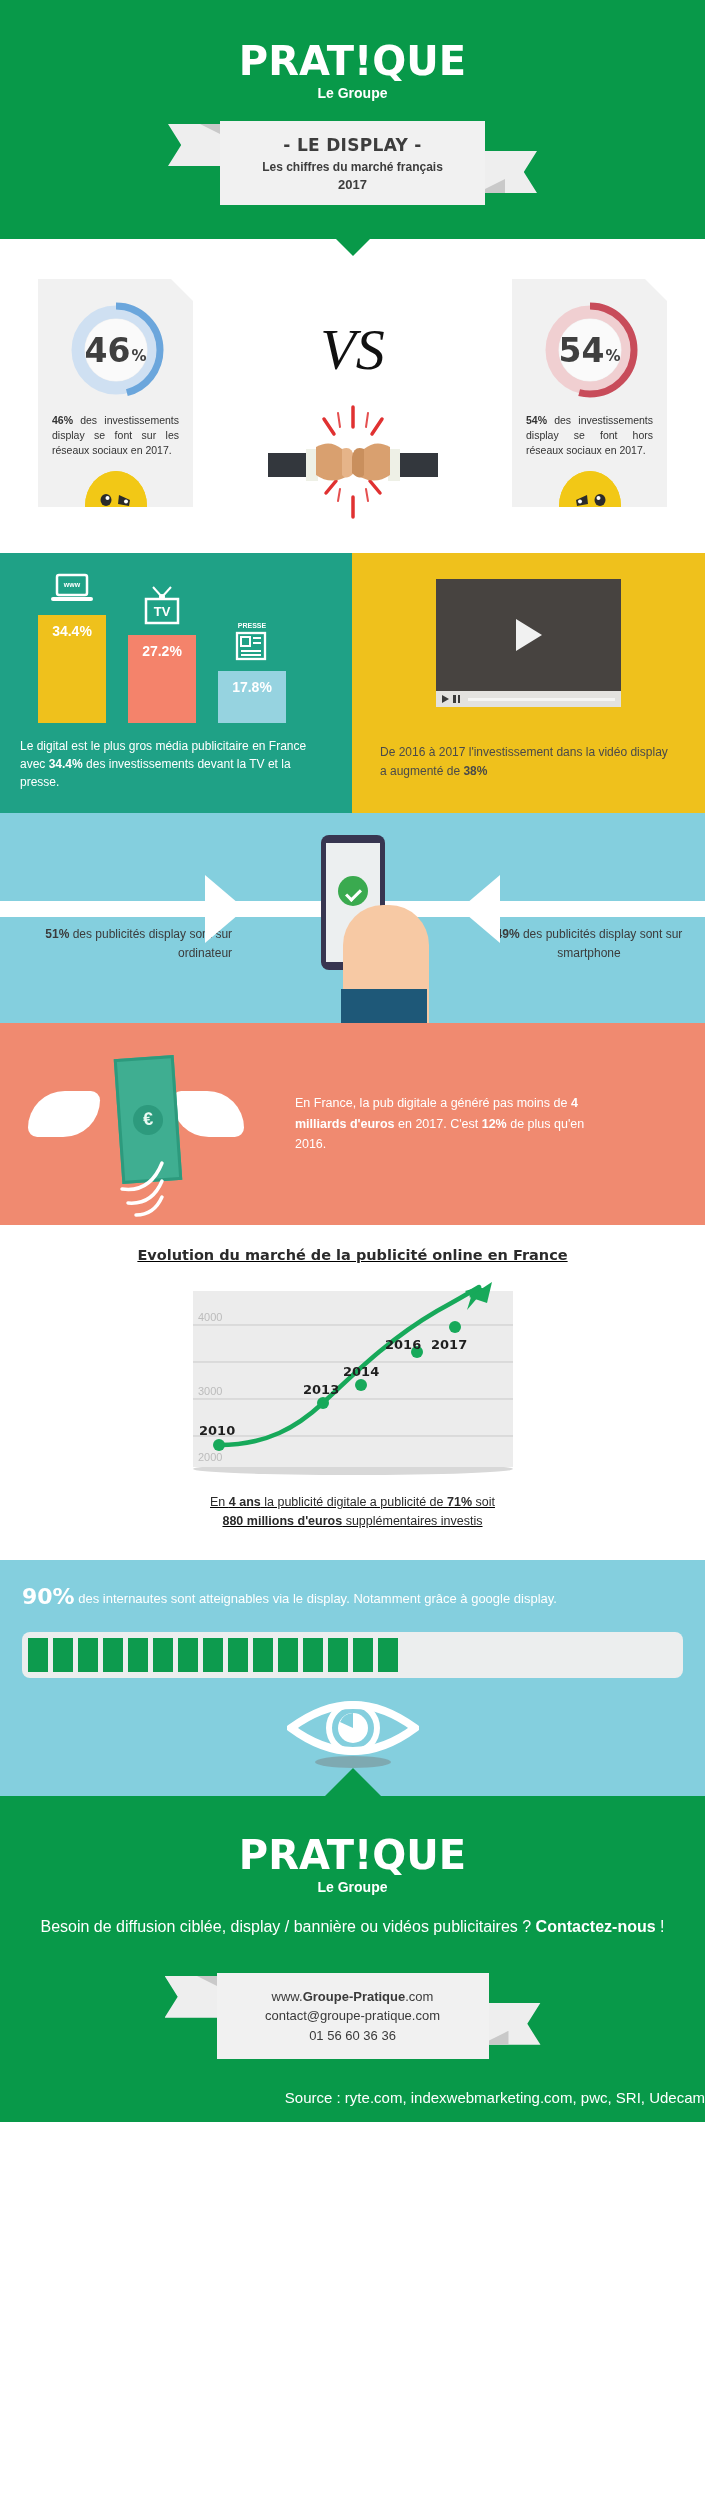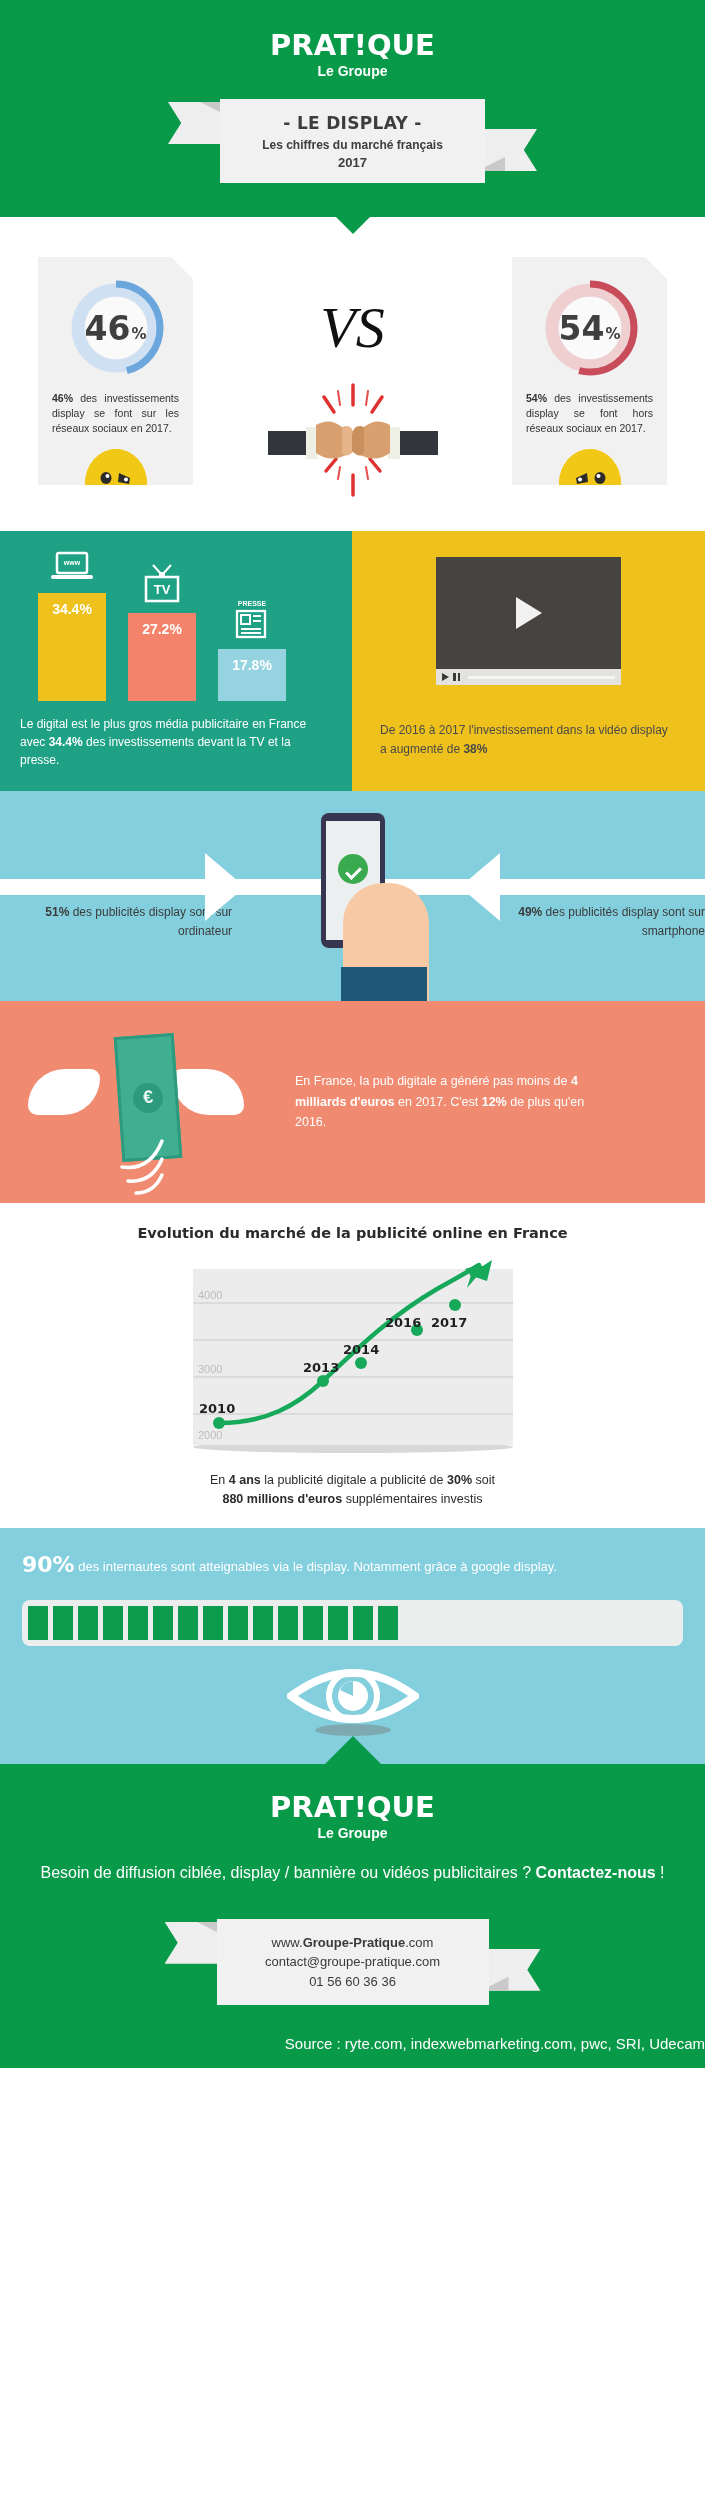--- a/index.html
+++ b/index.html
@@ -14,23 +14,24 @@
   .header {
     background: #089949;
     padding: 28px 0 34px 0;
     position: relative;
     text-align: center;
   }
   .logo-wrap { text-align: center; margin-bottom: 20px; }
   .logo-main {
     font-family: "DejaVu Sans", sans-serif;
     font-weight: bold;
-    font-size: 29px;
+    font-size: 40px;
     letter-spacing: 0px;
     color: #ffffff;
+    margin-top: 10px;
   }
   .logo-sub {
     font-size: 14px;
     color: #ffffff;
     margin-top: 1px;
     font-weight: bold;
   }
 
   .ribbon {
     position: relative;
@@ -176,21 +177,21 @@
   .video-caption b { font-weight:bold; }
 
   
   .device {
     background:#84cfde; position:relative; height: 210px;
     display:flex; align-items:center;gap:24px;
   }
   .dev-text { width: 268px; font-size: 12px; line-height:1.6; color:#3b3b3b; }
   .dev-text b { font-weight:bold; }
   .dev-left { text-align: right; padding-right: 18px; padding-top: 52px; }
-  .dev-right { text-align: right; padding-left: 18px; padding-top: 52px; }
+  .dev-right { text-align: center; padding-left: 18px; padding-top: 52px; }
   .dev-center { width: 169px; position:relative; height:100%; }
   .whitebar { position:absolute; left:0; right:0; top:88px; height:16px; background:#fff; }
   .arrow-l, .arrow-r {
     position:absolute; top:62px; width:0;height:0;
     border-top:34px solid transparent;border-bottom:34px solid transparent;
   }
   .arrow-l { left: 205px; border-left: 40px solid #fff; }
   .arrow-r { right: 205px; border-right: 40px solid #fff; }
   .phone {
     position:absolute; left:50%; transform:translateX(-50%); top:22px;
@@ -221,21 +222,21 @@
     width:30px;height:30px;border-radius:50%;background:#2d9a7d;color:#eafaf3;
     font-size:18px; display:flex;align-items:center;justify-content:center;font-weight:bold;
   }
   .wing-l, .wing-r { position:absolute; top:42px; width:72px; height:46px; background:#fff; }
   .wing-l { left:28px; border-radius: 40px 10px 40px 10px; }
   .wing-r { left:172px; border-radius: 10px 40px 10px 40px; }
   .money-text { width: 330px; color:#fff; font-size:12.5px; line-height:1.65; padding-right:20px; }
   .money-text b { font-weight:bold; }
 
   
-  .chart-section { background:#fff; padding: 22px 0 18px 0; text-align:center; }
+  .chart-section { background:#fff; padding: 22px 0 28px 0; text-align:center;text-decoration:underline; }
   .chart-title { font-family:"DejaVu Sans",sans-serif; font-weight:bold; font-size:14.5px; color:#2b2b2b; margin-bottom: 14px; }
   .chart-stage { position:relative; width: 392px; margin: 0 auto; }
   .chart-caption { font-size:12.5px; line-height:1.55; color:#2b2b2b; margin-top:12px; }
   .chart-caption b { font-weight:bold; }
 
   
   .blue { background:#84cfde; padding: 20px 22px 0 22px; }
   .blue-lead { color:#fff; font-size:13px; line-height:1.55; }
   .blue-lead .big { font-family:"DejaVu Sans",sans-serif; font-weight:bold; font-size:22px; vertical-align:-1px; }
   .progress {
@@ -519,21 +520,21 @@
 
         <text x="42" y="158" font-size="13" font-weight="bold" fill="#1f1f1f" font-family="DejaVu Sans, sans-serif">2010</text>
         <text x="146" y="117" font-size="13" font-weight="bold" fill="#1f1f1f" font-family="DejaVu Sans, sans-serif">2013</text>
         <text x="186" y="99" font-size="13" font-weight="bold" fill="#1f1f1f" font-family="DejaVu Sans, sans-serif">2014</text>
         <text x="228" y="72" font-size="13" font-weight="bold" fill="#1f1f1f" font-family="DejaVu Sans, sans-serif">2016</text>
         <text x="274" y="72" font-size="13" font-weight="bold" fill="#1f1f1f" font-family="DejaVu Sans, sans-serif">2017</text>
       </svg>
     </div>
 
     <div class="chart-caption">
-      <span>En </span><b>4 ans</b><span> la publicité digitale a publicité de </span><b>30%</b><span> soit</span><br>
+      <span>En </span><b>4 ans</b><span> la publicité digitale a publicité de </span><b>71%</b><span> soit</span><br>
       <b>880 millions d'euros</b><span> supplémentaires investis</span>
     </div>
   </div>
 
   <div class="blue">
     <div class="blue-lead">
       <span class="big">90%</span><span> des internautes sont atteignables via le display. Notamment grâce à google display.</span>
     </div>
 
     <div class="progress">

